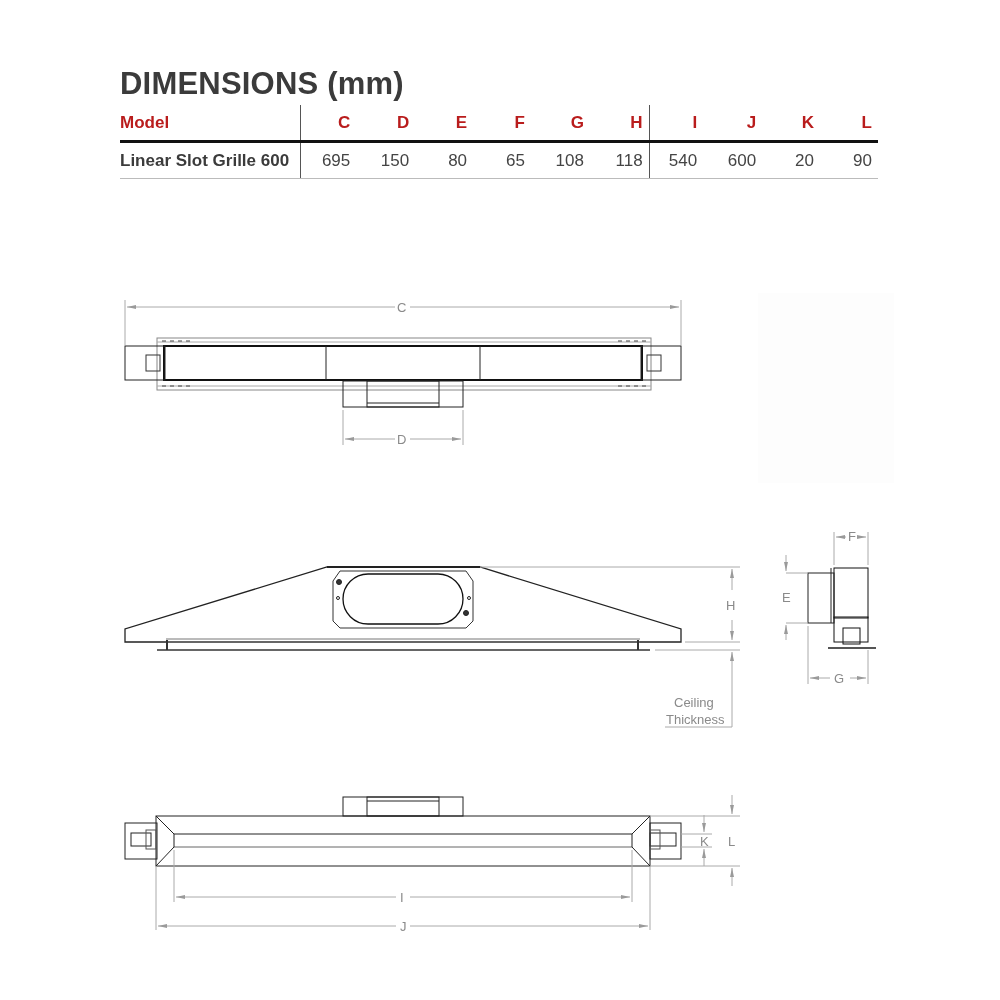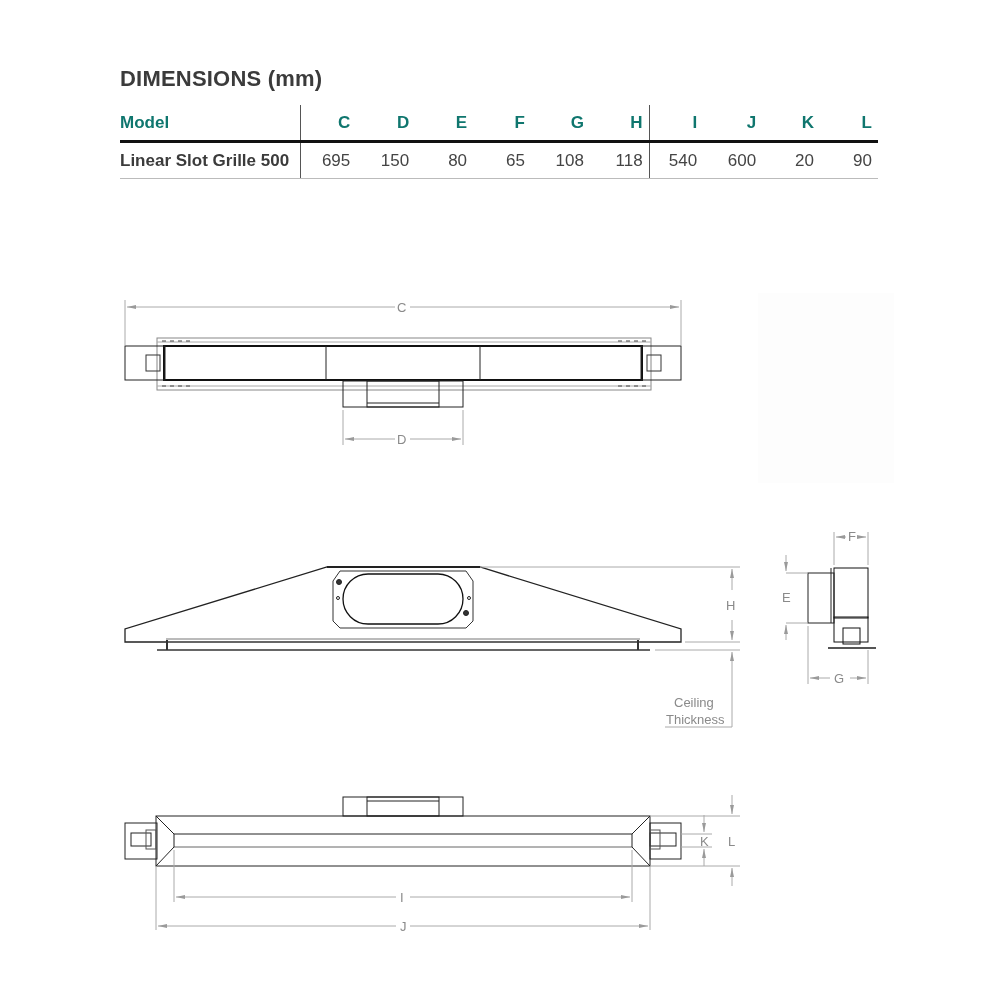--- a/index.html
+++ b/index.html
@@ -1,21 +1,21 @@
 <!DOCTYPE html>
 <html><head>
 <meta charset="utf-8">
 <style>
   html,body{margin:0;padding:0;background:#ffffff;}
   body{width:1000px;height:1000px;position:relative;overflow:hidden;font-family:"Liberation Sans",sans-serif;color:#3a3a3a;}
-  .title{position:absolute;left:120px;top:66px;font-size:22px;font-weight:bold;color:#3b3b3b;letter-spacing:0.2px;}
+  .title{position:absolute;left:120px;top:66px;font-size:31px;font-weight:bold;color:#3b3b3b;letter-spacing:0.2px;}
   table.dims{position:absolute;left:120px;top:105px;width:758px;border-collapse:collapse;font-size:17px;}
   table.dims td{padding:0;height:35px;vertical-align:middle;}
   .r-group td{border-top:2px solid #444;border-bottom:2px solid #555;height:35px;font-weight:bold;color:#3b3b3b;}
-  .r-head td{border-bottom:3px solid #111;font-weight:bold;color:#0f766e;height:36px;margin-left:24px;}
+  .r-head td{border-bottom:3px solid #111;font-weight:bold;color:#b91c1c;height:36px;margin-left:24px;}
   .r-data td{border-bottom:1px solid #bbb;color:#444;height:36px;}
   .vsep{border-left:1px solid #555;}
   .c-model{width:196px;text-align:left;}
   .num{text-align:right;padding-right:6px !important;}
   .grp{text-align:center;}
   .r-data .c-model{font-weight:bold;color:#3b3b3b;}
   svg.drw{position:absolute;left:0;top:0;}
   .lbl{font-family:"Liberation Sans",sans-serif;font-size:13px;fill:#8a8a8a;}
   .ghost{position:absolute;left:758px;top:293px;width:136px;height:190px;background:#fdfdfd;}
 </style>
@@ -33,21 +33,21 @@
     <td class="num" style="width:56px">E</td>
     <td class="num" style="width:56px">F</td>
     <td class="num" style="width:56px">G</td>
     <td class="num" style="width:56px">H</td>
     <td class="num vsep" style="width:50px">I</td>
     <td class="num" style="width:56px">J</td>
     <td class="num" style="width:56px">K</td>
     <td class="num" style="width:56px">L</td>
   </tr>
   <tr class="r-data">
-    <td class="c-model">Linear Slot Grille 500</td>
+    <td class="c-model">Linear Slot Grille 600</td>
     <td class="num vsep">695</td>
     <td class="num">150</td>
     <td class="num">80</td>
     <td class="num">65</td>
     <td class="num">108</td>
     <td class="num">118</td>
     <td class="num vsep">540</td>
     <td class="num">600</td>
     <td class="num">20</td>
     <td class="num">90</td>

